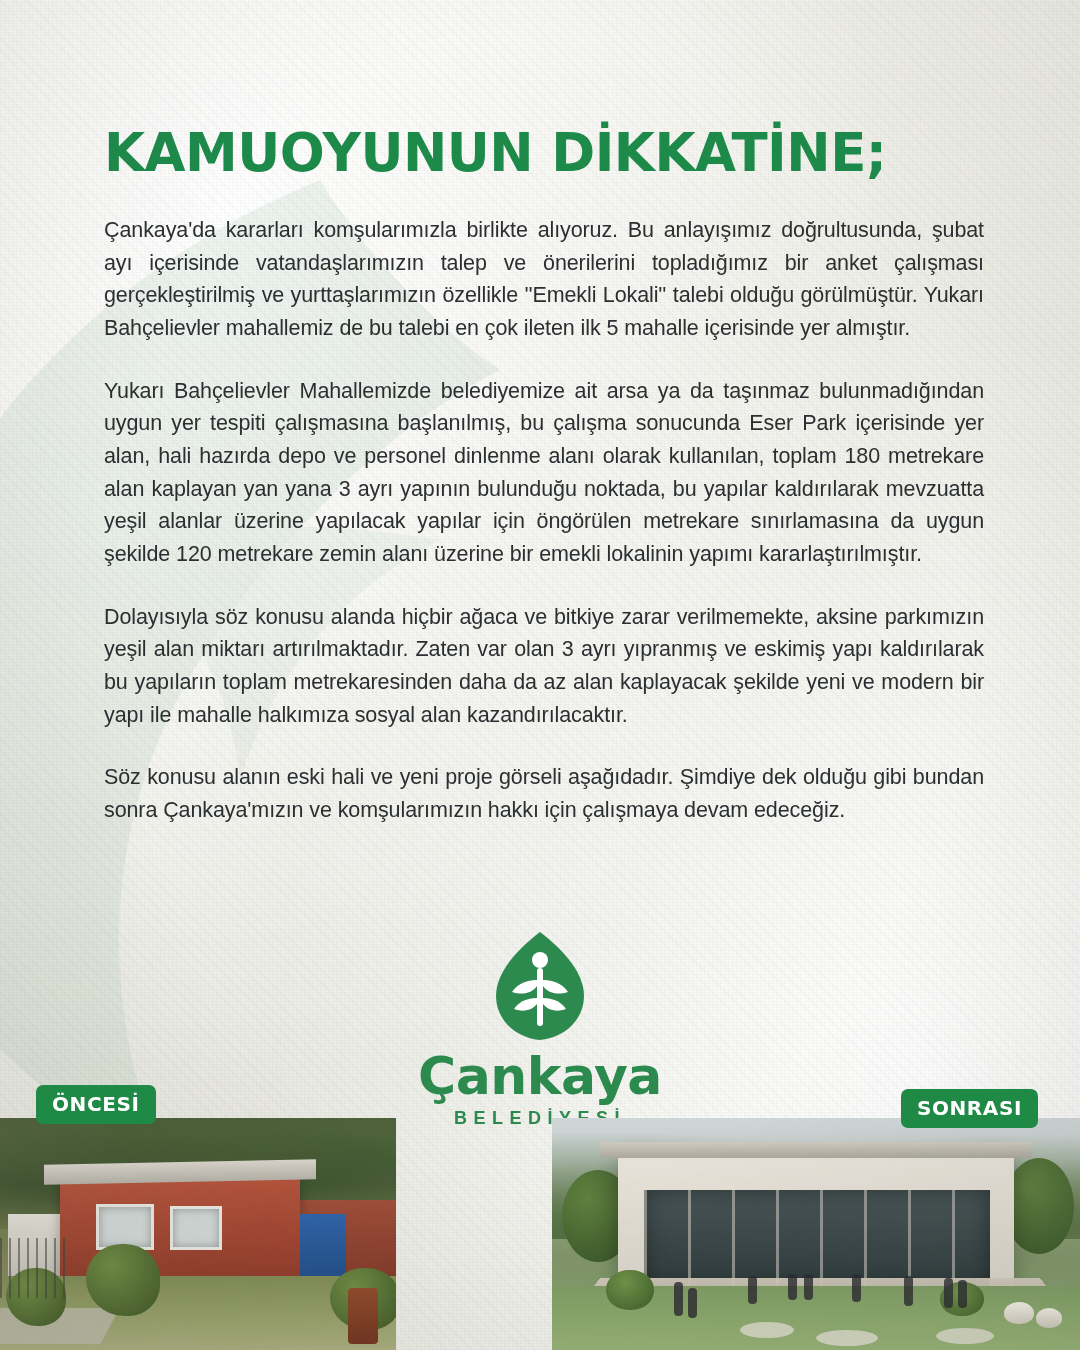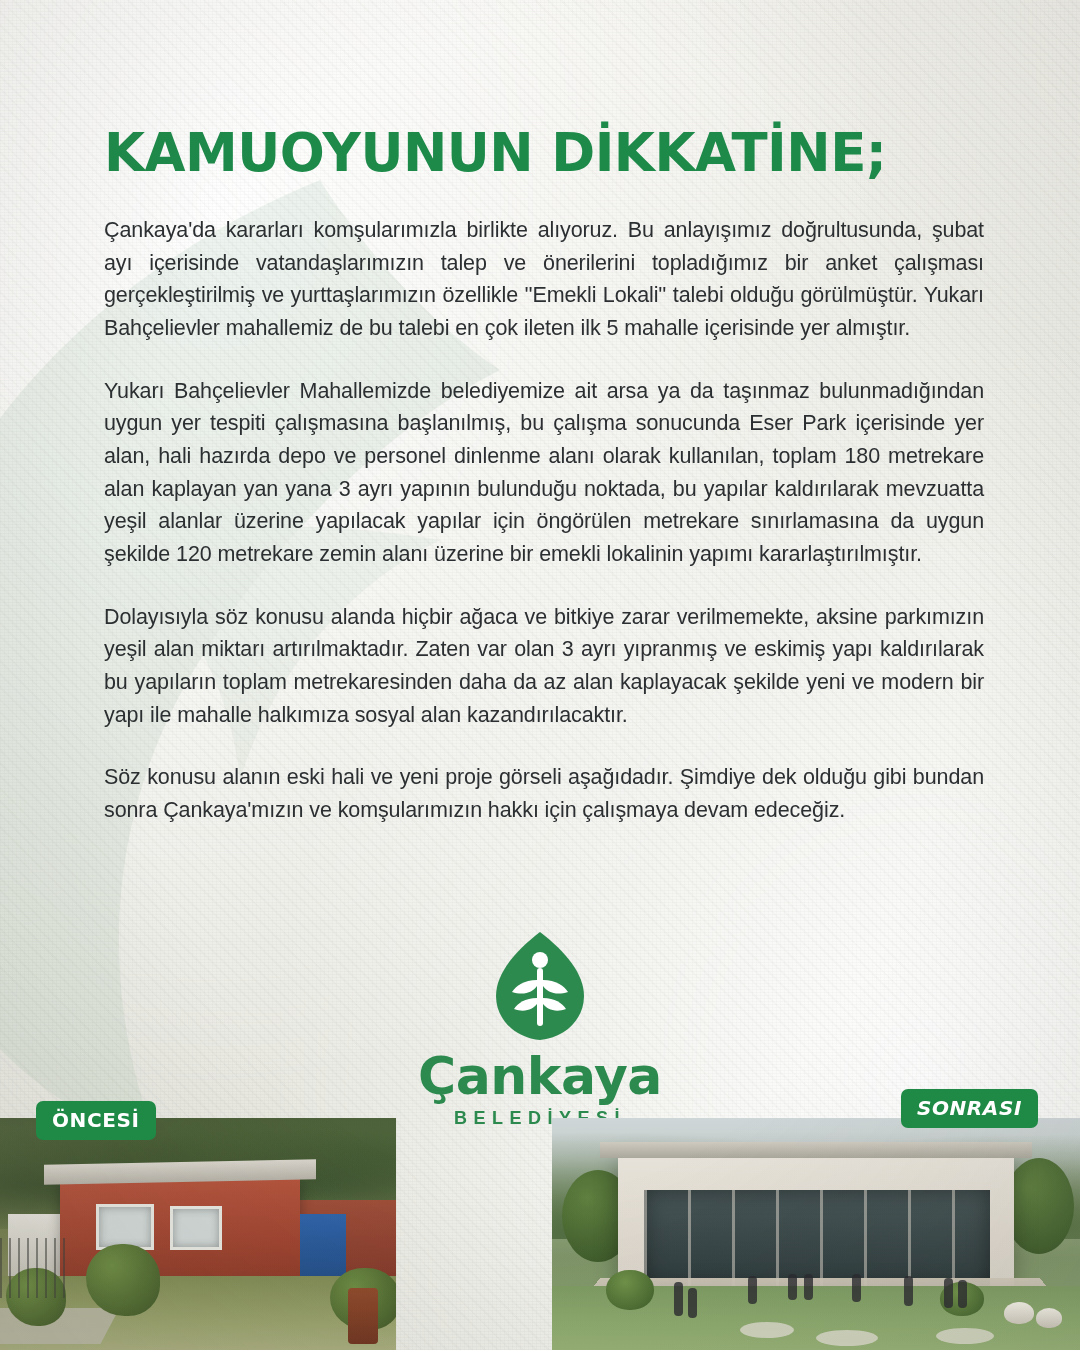--- a/index.html
+++ b/index.html
@@ -125,22 +125,22 @@
     z-index: 6;
     background: #1f8a46;
     color: #ffffff;
     font-size: 20px;
     font-weight: 800;
     letter-spacing: 0.6px;
     padding: 7px 16px 8px 16px;
     border-radius: 7px;
     font-family: "DejaVu Sans", "Liberation Sans", sans-serif;
   }
-  .badge-before { left: 36px; bottom: 210px; }
-  .badge-after { right: 42px; bottom: 222px; font-style: italic; }
+  .badge-before { left: 36px; bottom: 226px; }
+  .badge-after { right: 42px; bottom: 222px; }
 
   
   .scene-before {
     position: absolute; inset: 0;
     background: linear-gradient(180deg, #4e5f3c 0%, #5c6d44 22%, #76804f 50%, #8b8f62 78%, #9ba071 100%);
   }
   .sb-trees {
     position: absolute; left: 0; top: 0; width: 100%; height: 48%;
     background:
       radial-gradient(ellipse at 12% 60%, #3f5230 0%, rgba(63,82,48,0) 60%),

